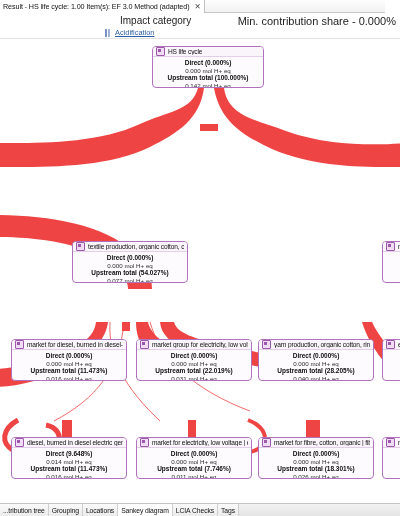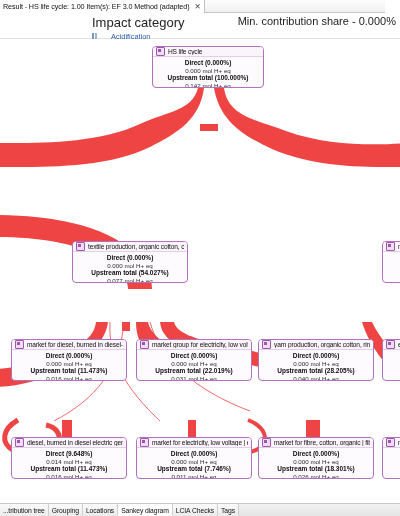--- a/index.html
+++ b/index.html
@@ -59,29 +59,31 @@
     height: 26px;
     background: #ffffff;
     border-bottom: 1px solid #e2e2e2;
     box-sizing: border-box;
   }
   .hdr-left {
     position: absolute;
     left: 92px; top: 2px;
   }
   .hdr-title {
-    font-size: 13px;
+    font-size: 10px;
     color: #222;
     display: block;
     margin-bottom: 2px;
+    margin-left: 28px;
   }
   .hdr-link-row {
     display: flex;
     align-items: center;
-    gap: 12px;
+    gap: 3px;
+    margin-left: 13px;
   }
   .cat-icon {
     width: 7px; height: 8px;
     display: inline-block;
     position: relative;
   }
   .cat-icon i {
     position: absolute;
     top: 0;
     width: 2px;

